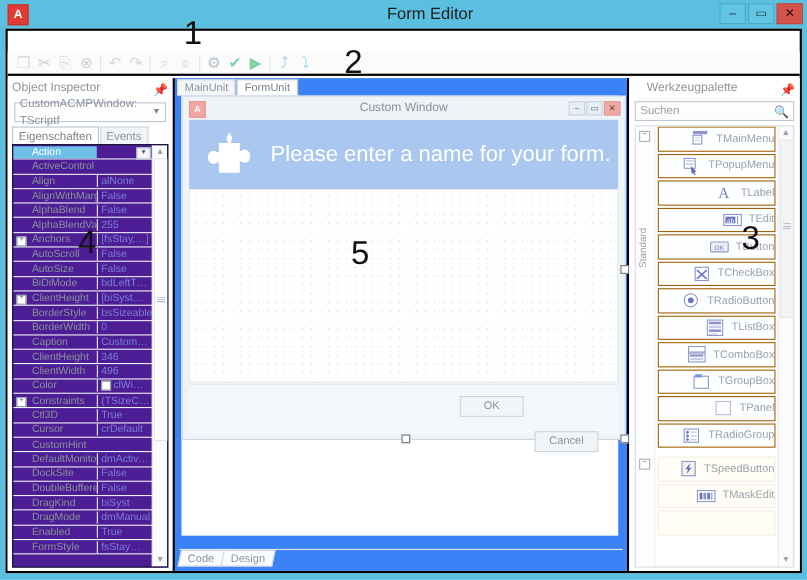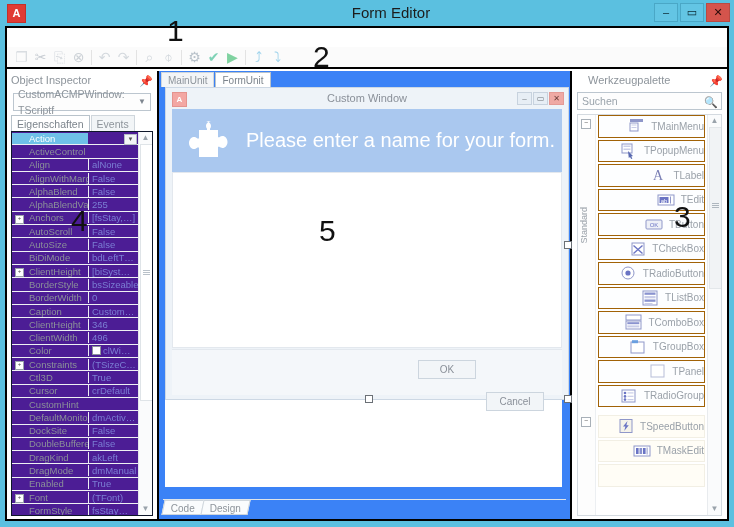--- a/index.html
+++ b/index.html
@@ -389,34 +389,29 @@
               <div class="prow">
                 <div class="pname">DockSite</div>
                 <div class="pval">False</div>
               </div>
               <div class="prow">
                 <div class="pname">DoubleBuffered</div>
                 <div class="pval">False</div>
               </div>
               <div class="prow">
                 <div class="pname">DragKind</div>
-                <div class="pval">akLeft</div>
+                <div class="pval">biSyst</div>
               </div>
               <div class="prow">
                 <div class="pname">DragMode</div>
                 <div class="pval">dmManual</div>
               </div>
               <div class="prow">
                 <div class="pname">Enabled</div>
                 <div class="pval">True</div>
-              </div>
-              <div class="prow">
-                <div class="expander" style="top: 3px;">+</div>
-                <div class="pname">Font</div>
-                <div class="pval">(TFont)</div>
               </div>
               <div class="prow">
                 <div class="pname">FormStyle</div>
                 <div class="pval">fsStay…</div>
               </div>
             </div>
           <div class="grid-sb">
             <div class="sb-up">▲</div>
             <div class="sb-thumb">
               <div class="sb-grip"></div>

